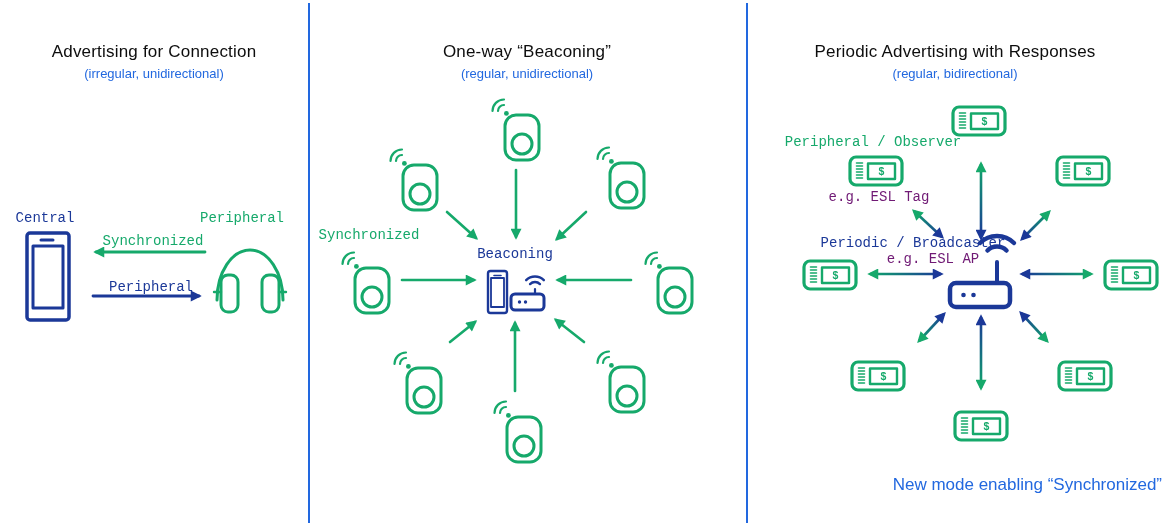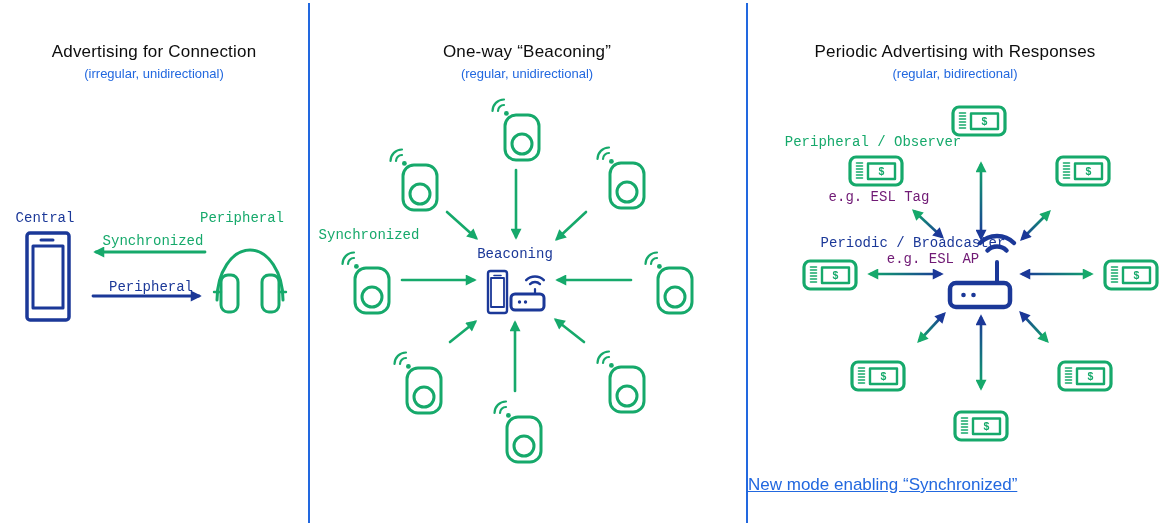--- a/index.html
+++ b/index.html
@@ -14,22 +14,22 @@
     font-family:"Liberation Sans",sans-serif;
   }
   .divider{position:absolute;top:3px;height:520px;width:0;border-left:2px solid var(--bright-blue);}
   .panel-head{position:absolute;top:9px;text-align:center;}
   .panel-title{font-size:17px;color:var(--text-black);letter-spacing:.2px;margin-top:33px;}
   .panel-subtitle{font-size:13px;margin-top:4px;color:var(--bright-blue);}
   .lbl{position:absolute;transform:translateX(-50%);white-space:nowrap;font-size:14px;line-height:13px;font-family:Liberation Mono, monospace;}
   .c-green{color:var(--green);}
   .c-navy{color:var(--dark-blue);}
   .c-black{color:#701a75;}
-  .note{position:absolute;left:748px;width:414px;top:474px;text-align:left;
-        font-size:17px;line-height:21px;color:var(--bright-blue);text-decoration:underline;}
+  .note{position:absolute;left:748px;width:414px;top:474px;text-align:right;
+        font-size:17px;line-height:21px;color:var(--bright-blue);}
   svg.canvas{position:absolute;left:0;top:0;}
   .sg{stroke:var(--green);fill:none;stroke-linecap:round;stroke-linejoin:round;}
   .sb{stroke:var(--dark-blue);fill:none;stroke-linecap:round;stroke-linejoin:round;}
   .fg{fill:var(--green);}
   .fb{fill:var(--dark-blue);}
   .sw15{stroke-width:1.6}.sw18{stroke-width:1.8}.sw22{stroke-width:2.2}
   .sw24{stroke-width:2.4}.sw26{stroke-width:2.6}.sw28{stroke-width:2.8}
   .sw3{stroke-width:3}.sw32{stroke-width:3.2}.sw35{stroke-width:3.5}
   .sw4{stroke-width:4}.sw45{stroke-width:4.5}
   .tagtxt{font:bold 10.5px "Liberation Sans",sans-serif;}

